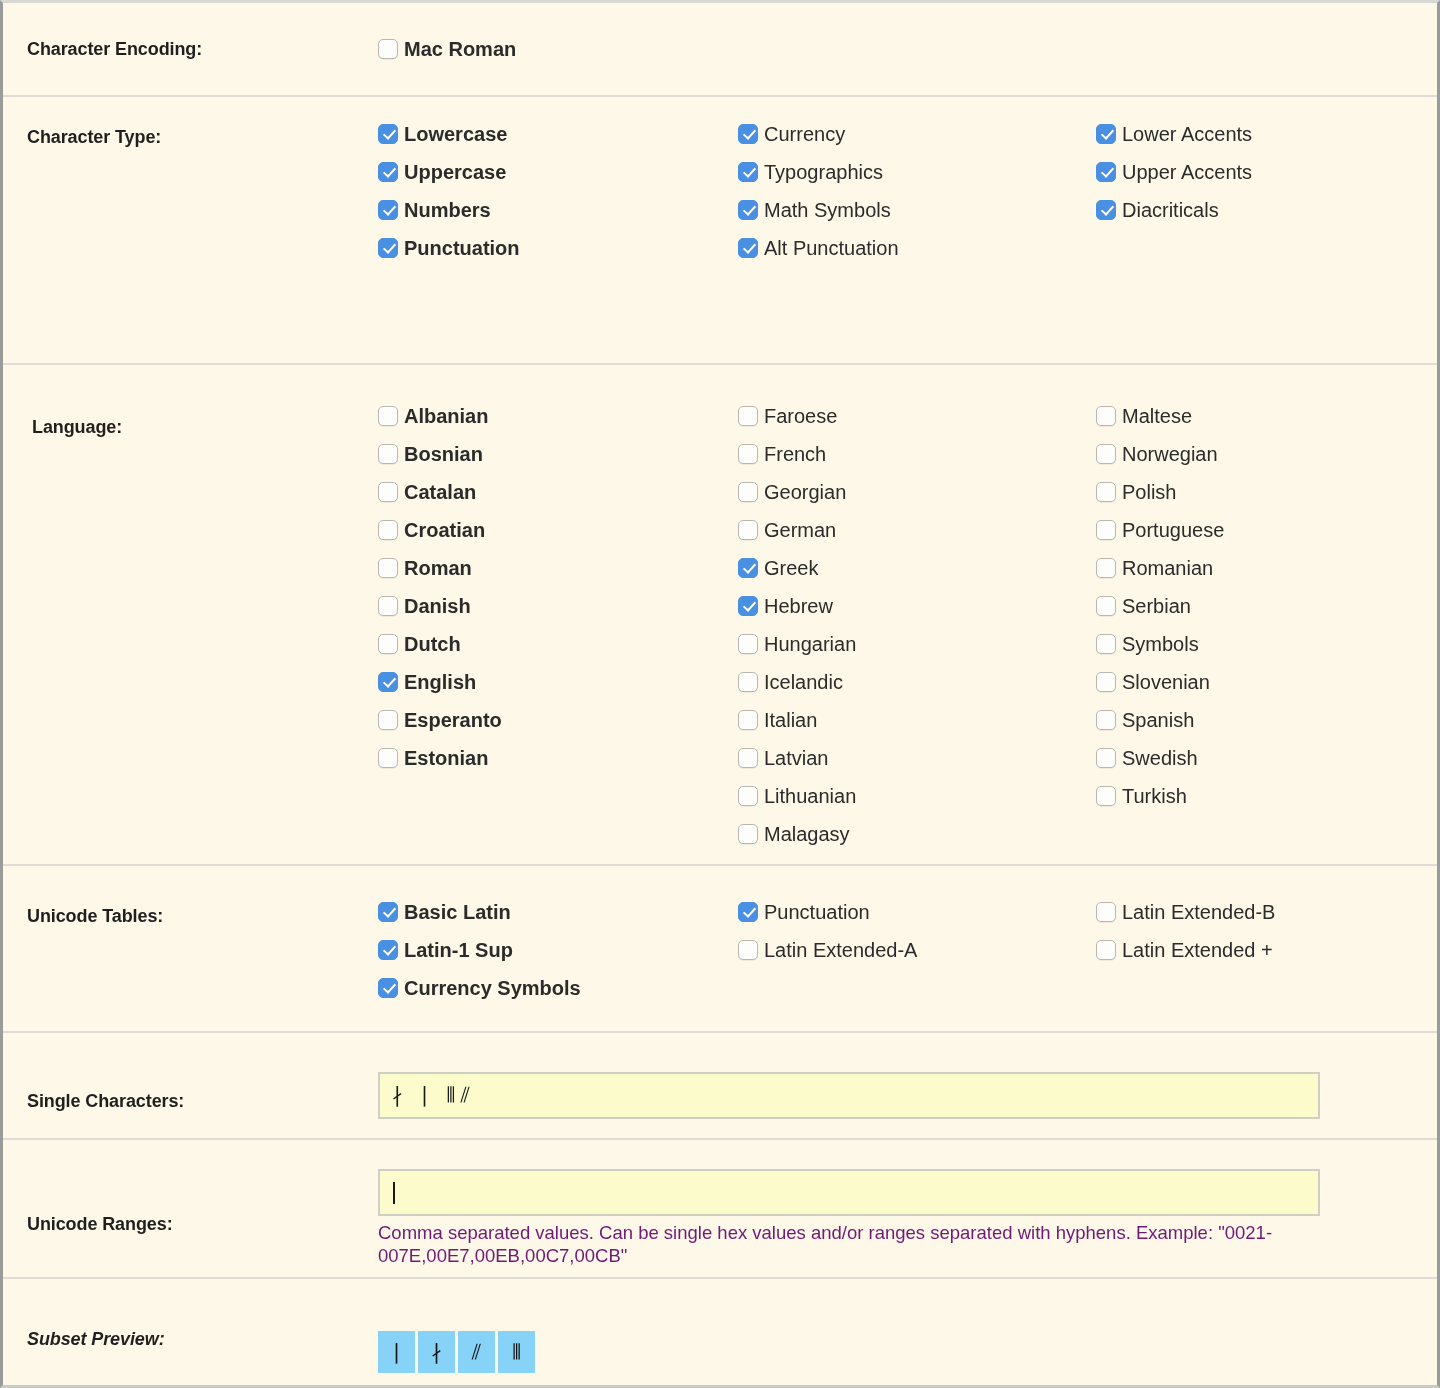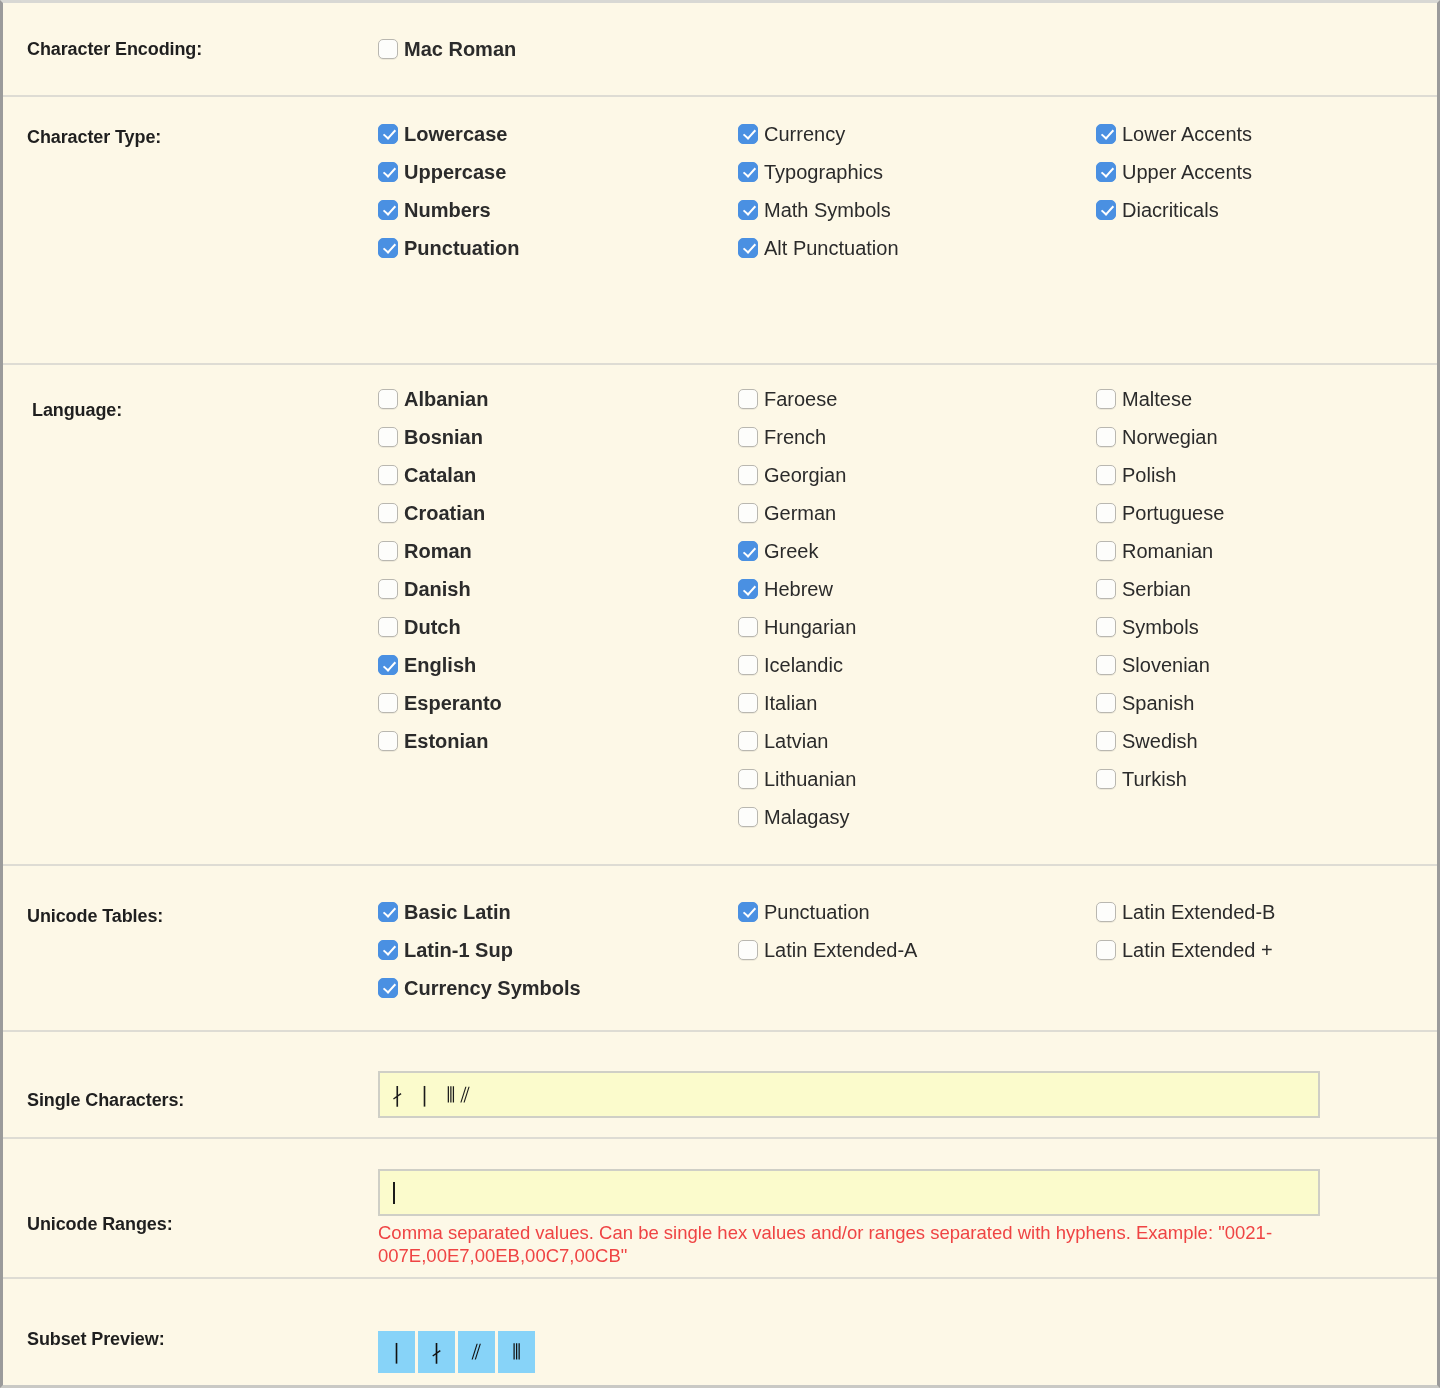--- a/index.html
+++ b/index.html
@@ -97,40 +97,40 @@
     font-size: 20px;
     color: #2b2b2b;
     white-space: nowrap;
     line-height: 1;
   }
 
   
   #sec-encoding { height: 99px; align-items: center; }
   #sec-encoding .sec-body { align-items: center; }
   #sec-chartype { height: 283px; padding-top: 18px; }
-  #sec-language { height: 529px; padding-top: 15px; }
+  #sec-language { height: 529px; padding-top: 32px; }
   #sec-unicode  { height: 175px; padding-top: 27px; }
   #sec-single   { height: 113px; }
   #sec-ranges   { height: 148px; }
   #sec-preview  { height: 112px; }
 
   #sec-encoding .sec-label { line-height: 1; }
   #sec-chartype .sec-label { padding-top: 12px; }
   #sec-language .sec-label { padding-top: 20px; }
   #sec-unicode  .sec-label { padding-top: 13px; }
 
   
   .field-section {
     display: flex;
     align-items: center;
     box-sizing: border-box;
   }
   #sec-single .sec-label { padding-top: 32px; }
   #sec-ranges .sec-label { padding-top: 32px; }
-  #sec-preview .sec-label { padding-top: 14px; }
+  #sec-preview .sec-label { padding-top: 14px; font-style: italic; }
 
   .field-wrap {
     flex: 1 1 auto;
     padding-top: 20px;
   }
   .txtinput {
     box-sizing: border-box;
     width: 942px;
     height: 47px;
     background: #fbfbcc;
@@ -154,21 +154,21 @@
     width: 1.5px;
     height: 22px;
     background: #1a1a1a;
     margin-left: 1px;
     vertical-align: -4px;
   }
   .hint {
     width: 960px;
     font-size: 18.5px;
     line-height: 1.25;
-    color: #ef4444;
+    color: #701a75;
     padding-top: 5px;
   }
 
   
   .preview-strip {
     display: flex;
     padding-top: 20px;
   }
   .ptile {
     width: 37px;

